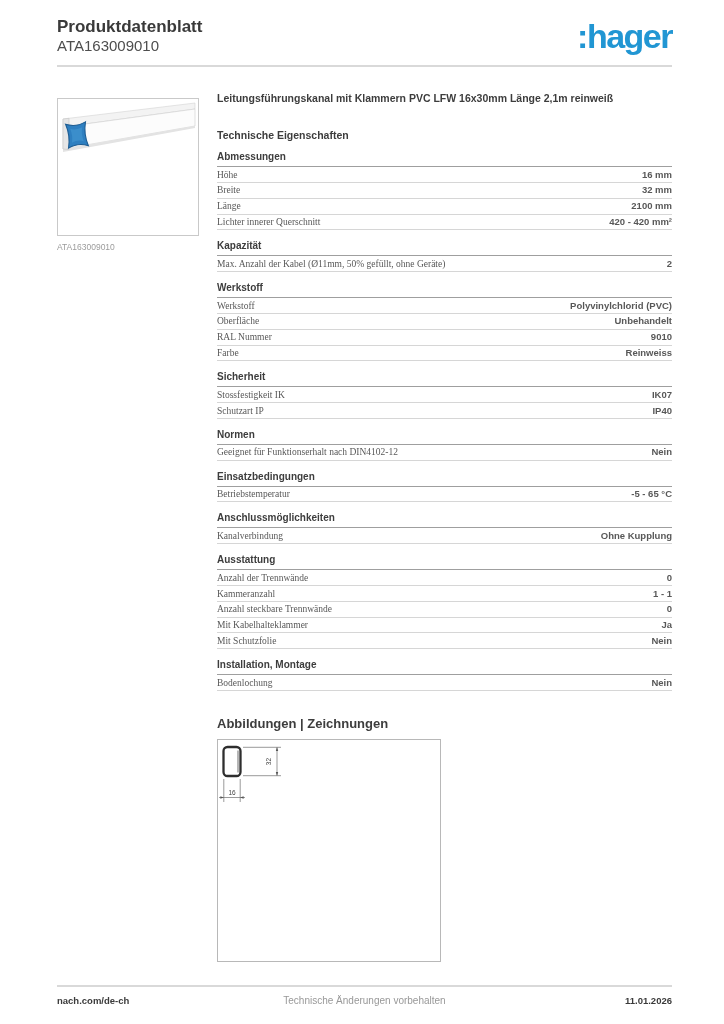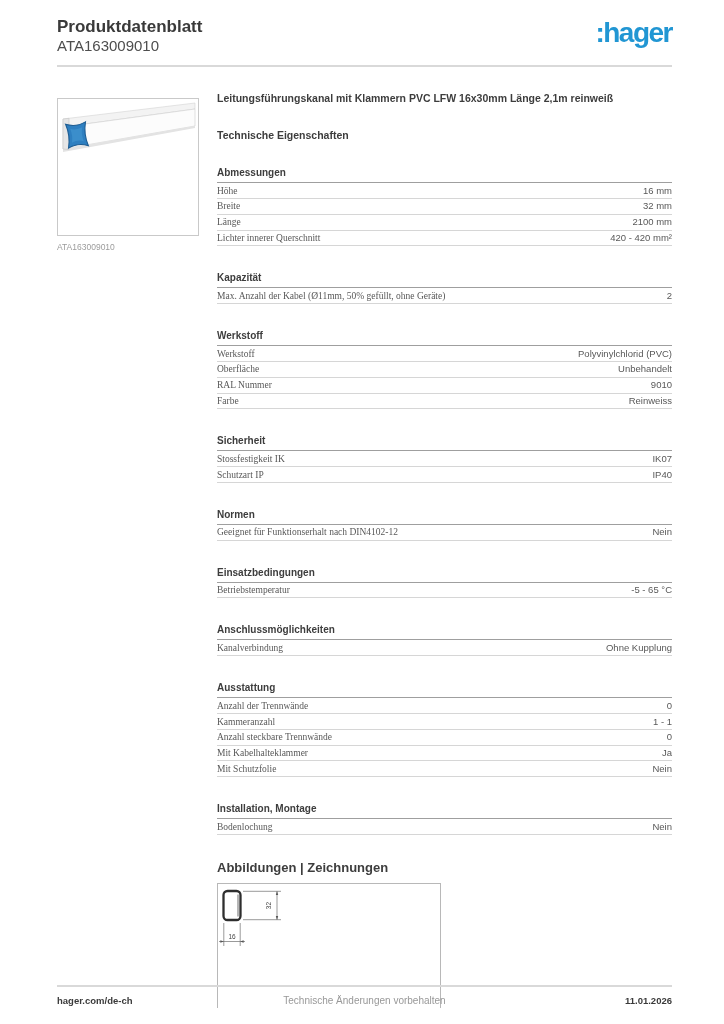--- a/index.html
+++ b/index.html
@@ -13,51 +13,51 @@
     color: #3c3c3c;
   }
   
   .header {
     position: absolute; left: 57px; right: 52px; top: 17px;
     display: flex; justify-content: space-between; align-items: flex-start;
   }
   .doc-type { font-size: 17px; font-weight: bold; color: #3a3a3a; line-height: 1.2; }
   .doc-ref  { font-size: 15px; font-weight: normal; color: #4e4e4e; line-height: 1.25; }
   .logo {
-    font-size: 28px; font-weight: bold; letter-spacing: -1.5px;
+    font-size: 34px; font-weight: bold; letter-spacing: -1.5px;
     line-height: 1; margin-top: 2px;
   }
   .header-rule {
     position: absolute; left: 57px; right: 52px; top: 65px;
     height: 2px; background: #d9d9d9;
   }
   
   .main { position: absolute; left: 57px; right: 52px; top: 90px; display: flex; }
   .left-col { flex: none; width: 143px; margin-right: 17px; }
   .image-box {
     margin-top: 8px; width: 142px; height: 138px;
     border: 1px solid #c9c9c9; background: #ffffff;
   }
   .image-caption { margin-top: 6px; font-size: 8.5px; color: #9c9c9c; }
   .right-col { flex: 1; min-width: 0; }
   .product-title { margin-top: 2px; font-size: 10.5px; font-weight: bold; color: #3d3d3d; line-height: 1.25; }
   .specs-heading { margin-top: 24px; font-size: 10.5px; font-weight: bold; color: #3d3d3d; }
   
-  .section { margin-top: 26px; }
+  .section { margin-top: 10px; }
   .section-title {
     font-size: 10px; font-weight: bold; color: #3d3d3d;
     padding-bottom: 3px; border-bottom: 1px solid #9f9f9f; line-height: 12px;
   }
   .spec-row {
     display: flex; justify-content: space-between; align-items: baseline;
     padding: 1.5px 0 1.3px 0; border-bottom: 1px solid #d6d6d6;
     font-size: 9.5px; color: #585858; line-height: 11px;
   }
   .row-label { text-align: left; padding-right: 10px; font-family: Liberation Serif, serif; }
-  .row-value { text-align: center; white-space: nowrap; margin-left: auto; }
+  .row-value { text-align: center; white-space: nowrap; margin-left: auto; font-weight: bold; }
   
   .drawings-heading { margin-top: 25px; font-size: 13px; font-weight: bold; color: #3d3d3d; }
   .drawing-box {
     margin-top: 8px; width: 224px; height: 223px;
     border: 1px solid #b8b8b8; background: #ffffff;
   }
   
   .footer {
     position: absolute; left: 57px; right: 52px; top: 985px;
     border-top: 2px solid #d9d9d9; padding-top: 8px;
@@ -276,18 +276,18 @@
           <line x1="1" y1="57.5" x2="27" y2="57.5" stroke="#6e6e6e" stroke-width="0.7"></line>
           <polygon points="5.8,57.5 2.4,56.3 2.4,58.7" fill="#555555"></polygon>
           <polygon points="22.2,57.5 25.6,56.3 25.6,58.7" fill="#555555"></polygon>
           <text x="14" y="54.5" font-size="6.5" fill="#444444" text-anchor="middle" font-family="Liberation Sans, DejaVu Sans, sans-serif">16</text>
         </svg>
       </div>
     </div>
   </div>
 
   <div class="footer">
-    <div class="footer-website">hager.com/de-ch</div>
+    <div class="footer-website">nach.com/de-ch</div>
     <div class="footer-notice">Technische Änderungen vorbehalten</div>
     <div class="footer-date">11.01.2026</div>
   </div>
 
 </div>
 
 </body></html>

